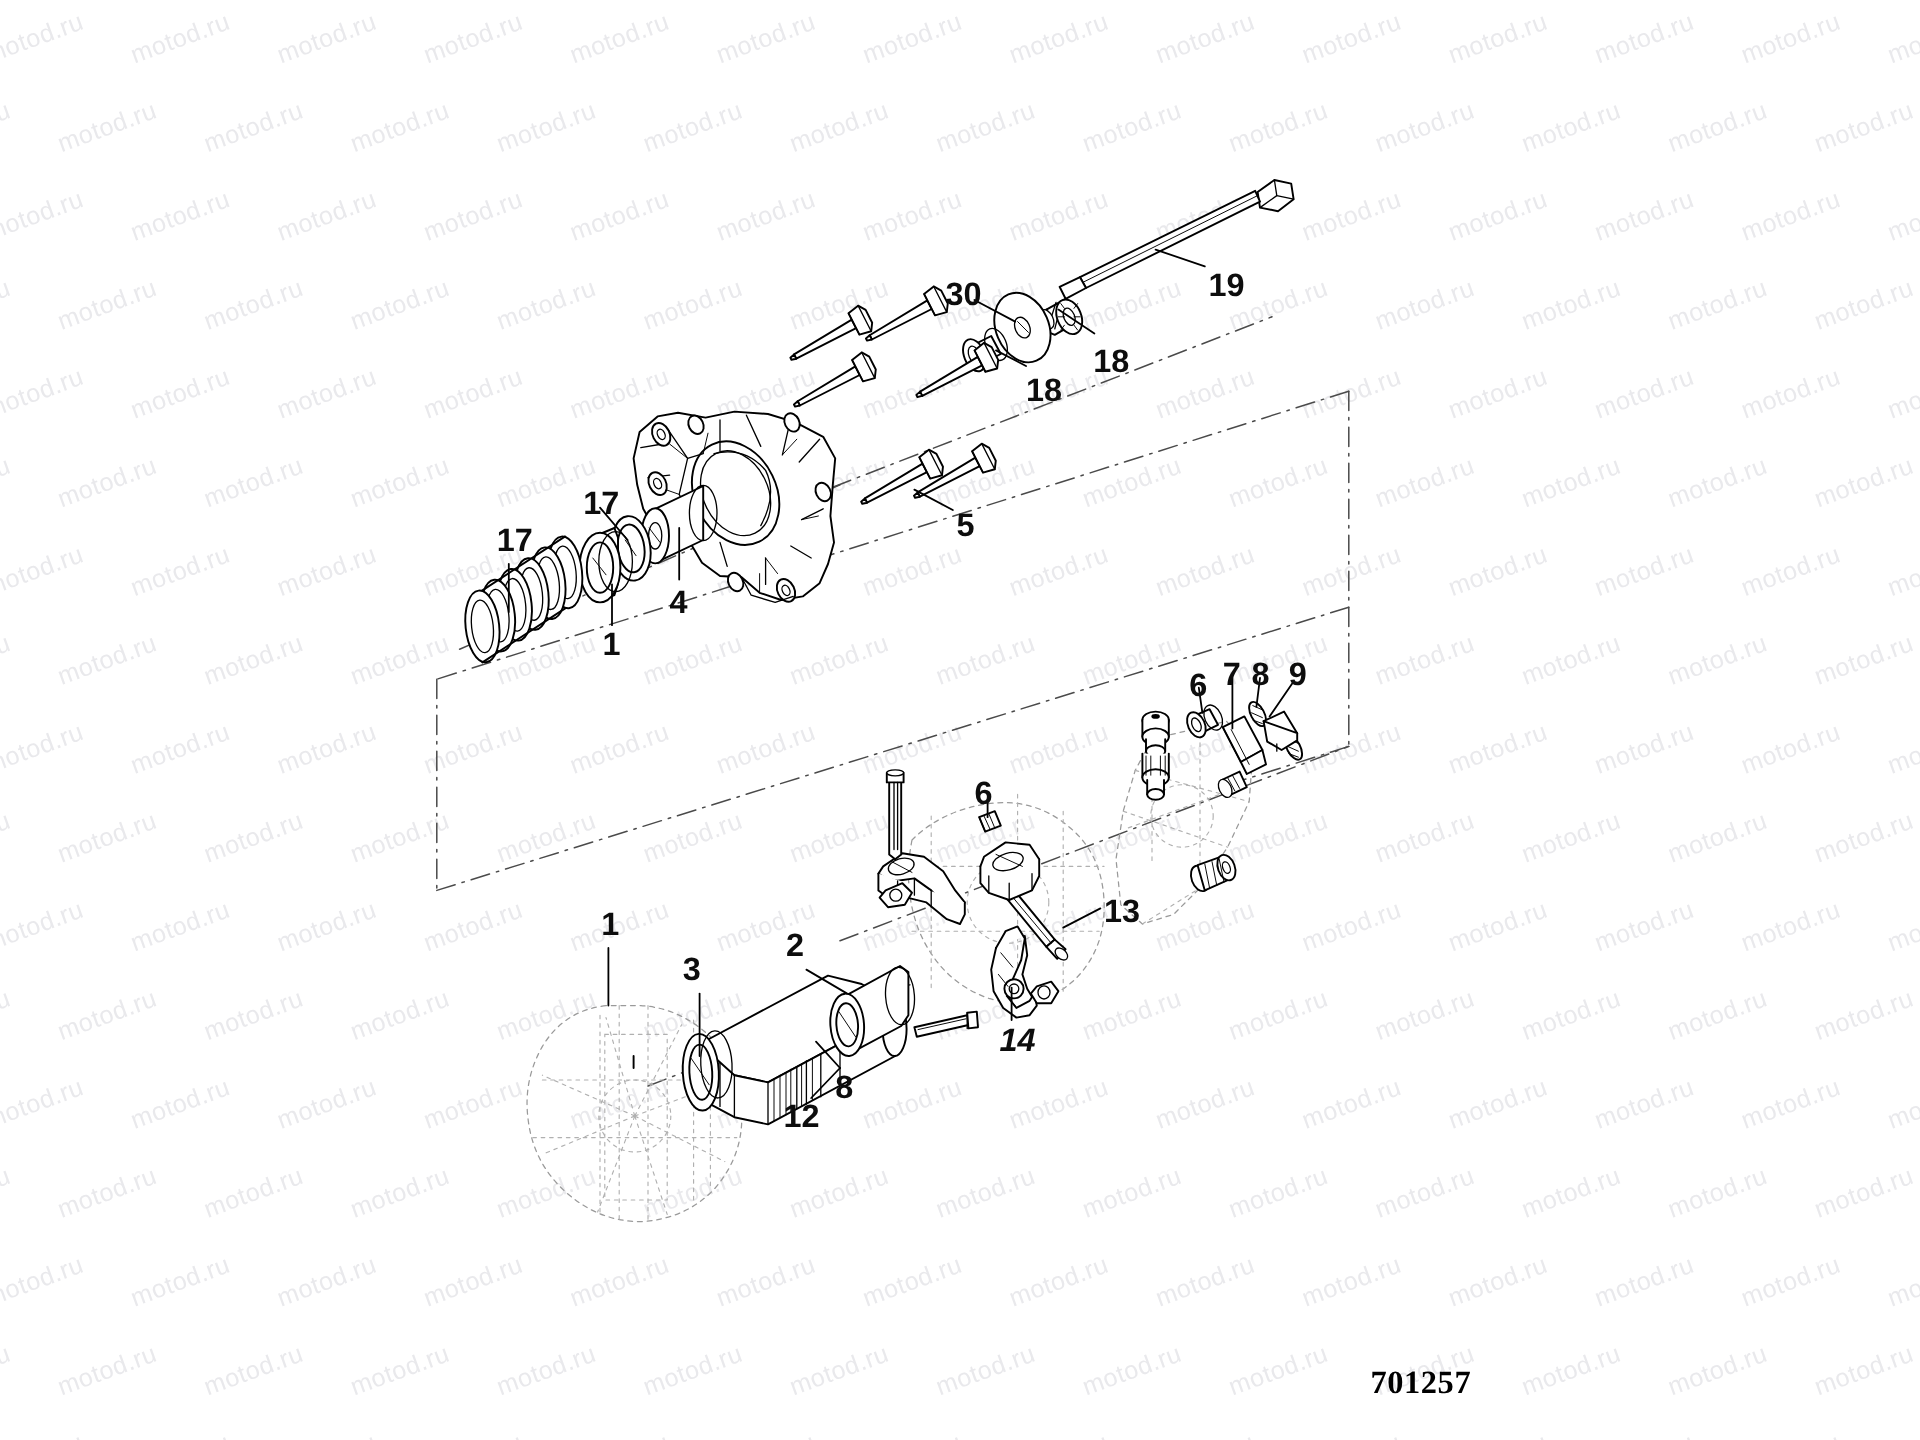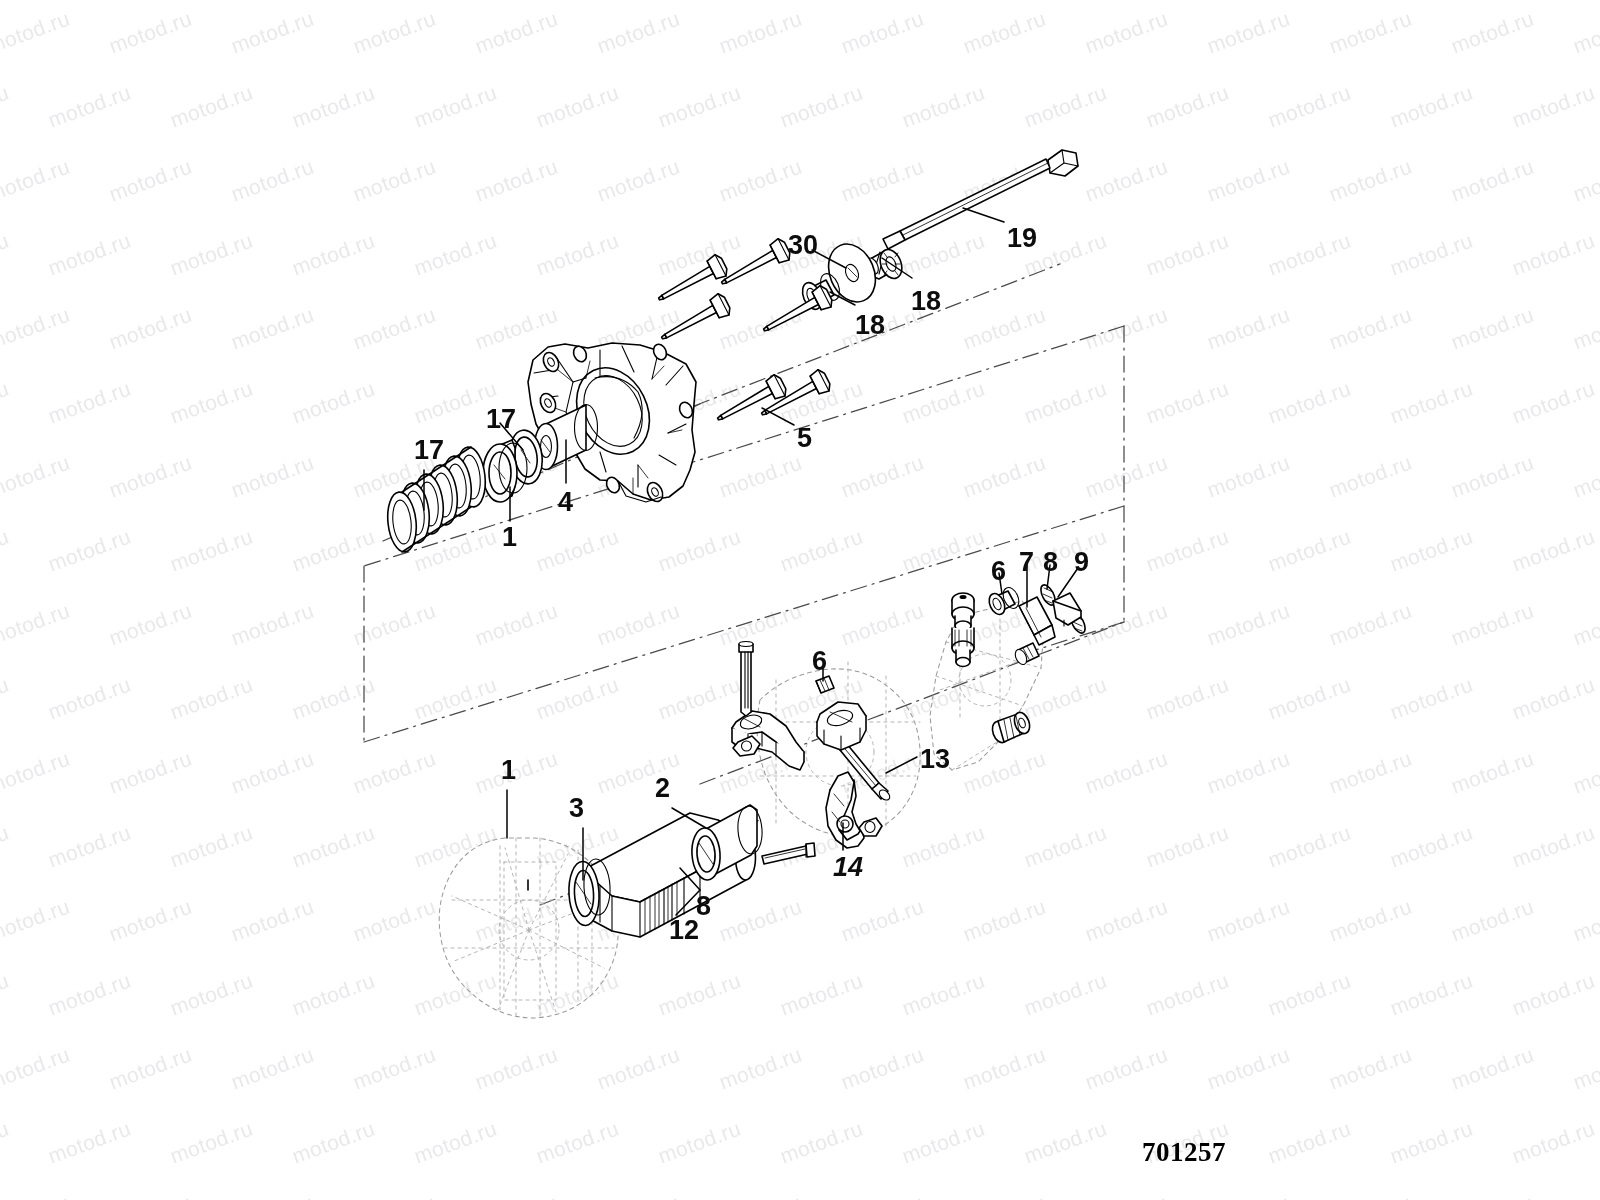--- a/index.html
+++ b/index.html
@@ -703,21 +703,21 @@
       <div class="callout" style="left: 655px; top: 775px;">2</div>
       <div class="callout" style="left: 569px; top: 795px;">3</div>
       <div class="callout" style="left: 558px; top: 489px;">4</div>
       <div class="callout" style="left: 797px; top: 425px;">5</div>
       <div class="callout" style="left: 991px; top: 558px;">6</div>
       <div class="callout" style="left: 1019px; top: 549px;">7</div>
       <div class="callout" style="left: 1043px; top: 549px;">8</div>
       <div class="callout" style="left: 1074px; top: 549px;">9</div>
       <div class="callout" style="left: 812px; top: 648px;">6</div>
       <div class="callout" style="left: 920px; top: 746px;">13</div>
-      <div class="callout" style="left: 669px; top: 917px;">12</div>
+      <div class="callout" style="left: 653px; top: 917px;">12</div>
       <div class="callout" style="left: 696px; top: 893px;">8</div>
       <div class="callout" style="left: 833px; top: 854px; font-style: italic;">14</div>
       <div class="callout" style="left: 414px; top: 437px;">17</div>
       <div class="callout" style="left: 502px; top: 524px;">1</div>
       <div class="callout" style="left: 486px; top: 406px;">17</div>
       <div class="callout" style="left: 855px; top: 312px;">18</div>
       <div class="callout" style="left: 1007px; top: 225px;">19</div>
       <div class="callout" style="left: 788px; top: 232px;">30</div>
       <div class="callout" style="left: 911px; top: 288px;">18</div>
     </div>

